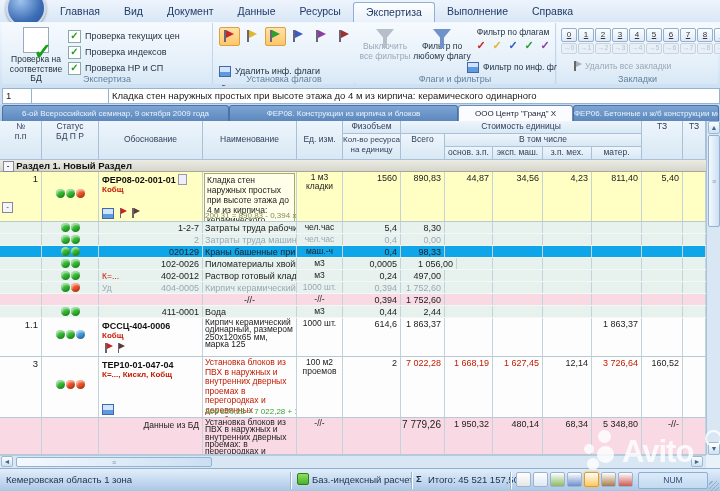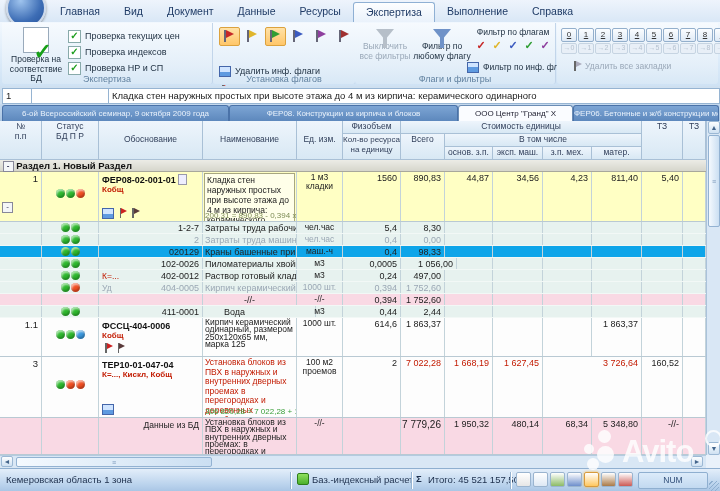--- a/index.html
+++ b/index.html
@@ -249,20 +249,21 @@
           <div class="bmark2">→8</div>
           <div class="bmark2">→9</div>
         </div>
       <div class="smallbtn disabled" style="position:absolute;left:14px;top:35px;font-size:8.5px;">
         <span class="minipen" style="--c:#aab">
             <i></i>
             <b style="--c:#aab"></b>
           </span>
         <span>Удалить все закладки</span>
         </div>
+      <div class="glabel">Закладки</div>
     </div>
   </div>
 
   <div class="editbar">
     <div class="ecell" style="left:2px;width:26px;text-align:left;">1</div>
     <div class="ecell" style="left:31px;width:74px;"></div>
     <div class="ecell" style="left:108px;width:604px;">Кладка стен наружных простых при высоте этажа до 4 м из кирпича: керамического одинарного</div>
   </div>
 
   <div class="doctabs" id="doctabs">
@@ -608,21 +609,21 @@
       </div>
       <div class="trow" style="height: 12px; background: rgb(231, 242, 239); border-bottom: 1px solid rgb(242, 248, 246);">
         <div class="tcell" style="left: 0px; width: 42px;"></div>
         <div class="tcell" style="left: 42px; width: 57px; text-align: center; padding-top: 1px;"><span class="circ" style="background:#2eb92e"></span><span class="circ" style="background:#2eb92e"></span></div>
         <div class="tcell" style="left: 99px; width: 104px;">
           <div style="display:flex;justify-content:space-between;padding:1px 3px 0 3px;">
       <span class="redtx" style="font-size:8.5px"></span>
       <span class="" style="font-size:9px">411-0001</span>
           </div>
         </div>
-        <div class="tcell" style="left: 203px; width: 94px; margin-left: 19px;">
+        <div class="tcell" style="left: 203px; width: 94px;">
           <div class="" style="font-size:9px;padding:1px 2px 0 2px;white-space:nowrap;">Вода</div>
         </div>
         <div class="tcell" style="left: 297px; width: 46px;">
           <div class="" style="text-align:center;font-size:8.5px;padding-top:1px;line-height:9px;">м3</div>
         </div>
         <div class="tcell" style="left: 343px; width: 58px;">
           <div class="num-r " style="font-size:9px;">0,44</div>
         </div>
         <div class="tcell" style="left: 401px; width: 44px;">
           <div class="num-r " style="font-size:9px;">2,44</div>
@@ -704,20 +705,23 @@
           <div class="num-r " style="font-size:9px;">2</div>
         </div>
         <div class="tcell" style="left: 401px; width: 44px;">
           <div class="num-r redtx " style="font-size:9px;">7 022,28</div>
         </div>
         <div class="tcell" style="left: 445px; width: 48px;">
           <div class="num-r redtx " style="font-size:9px;">1 668,19</div>
         </div>
         <div class="tcell" style="left: 493px; width: 50px;">
           <div class="num-r redtx " style="font-size:9px;">1 627,45</div>
+        </div>
+        <div class="tcell" style="left: 543px; width: 49px;">
+          <div class="num-r " style="font-size:9px;">12,14</div>
         </div>
         <div class="tcell" style="left: 592px; width: 50px;">
           <div class="num-r redtx " style="font-size:9px;">3 726,64</div>
         </div>
         <div class="tcell" style="left: 642px; width: 41px;">
           <div class="num-r " style="font-size:9px;">160,52</div>
         </div>
         <div class="tcell" style="left: 683px; width: 23px;"></div>
       </div>
       <div class="trow" style="height: 37px; background: rgb(249, 217, 228); border-bottom: 1px solid rgb(185, 201, 211);">

